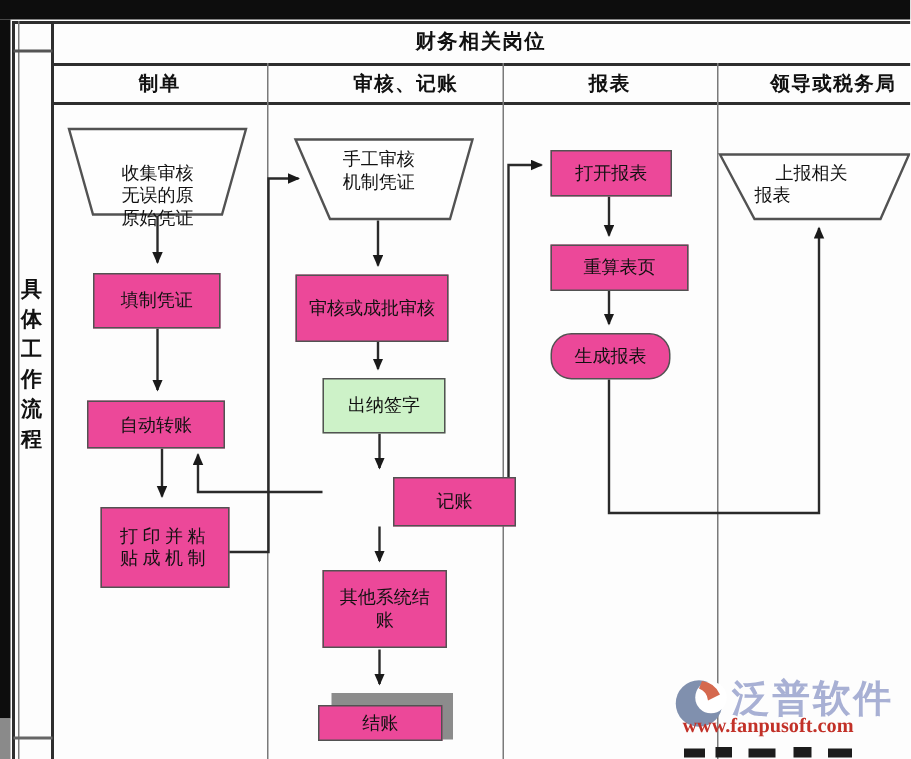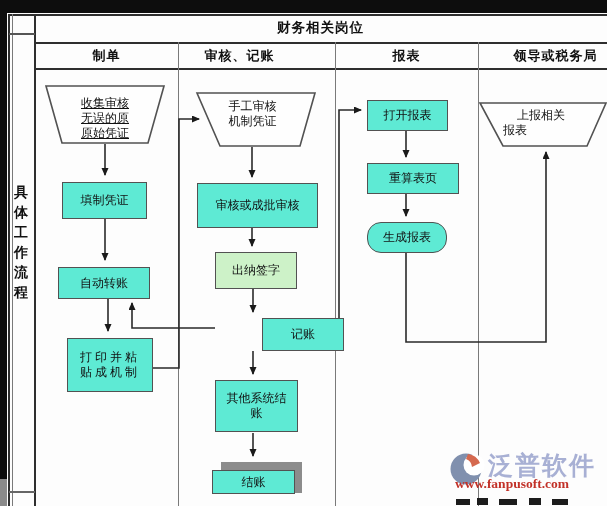--- a/index.html
+++ b/index.html
@@ -9,21 +9,21 @@
   .frame{background:#2e2e2e;}
   .scanbar{position:absolute;background:#0d0d0d;z-index:5;}
   .title{position:absolute;left:34px;top:15px;width:573px;height:26px;z-index:4;
          display:flex;align-items:center;justify-content:center;
          font-size:13.5px;font-weight:bold;letter-spacing:1px;}
   .colhead{position:absolute;top:44px;height:23px;z-index:4;display:flex;align-items:center;
            justify-content:center;font-size:13px;font-weight:bold;letter-spacing:1px;}
   .side-label{position:absolute;left:13px;top:182px;width:16px;z-index:4;
               font-size:14px;font-weight:bold;line-height:20px;word-break:break-all;
               text-align:center;}
-  .node{position:absolute;border:1.6px solid #525252;background:#5eead4;z-index:3;
+  .node{position:absolute;border:1.6px solid #525252;background:#ec4899;z-index:3;
         display:flex;align-items:center;justify-content:center;text-align:center;
         font-size:12px;line-height:15px;white-space:pre-line;box-sizing:border-box;}
   .trap-text{position:absolute;z-index:4;font-size:12px;line-height:15px;
              white-space:pre-line;text-align:center;}
   svg.layer{position:absolute;left:0;top:0;z-index:2;pointer-events:none;}
   .shadow-box{position:absolute;background:#8c8c8c;z-index:2;}
   .spaced{letter-spacing:3px;}
   .logo{position:absolute;left:448px;top:449px;z-index:6;}
   .logo-name{position:absolute;left:40px;top:0px;font-size:25px;font-weight:bold;
              letter-spacing:2px;color:#a8b0d4;white-space:nowrap;}
@@ -47,21 +47,21 @@
   <div class="gridline" style="left:9px;top:33px;width:26px;height:1.5px;background:#555;"></div>
   <div class="gridline" style="left:9px;top:491px;width:26px;height:1.5px;background:#666;"></div>
   <div class="gridline frame" style="left:34px;top:42px;width:573px;height:1.5px;"></div>
   <div class="gridline frame" style="left:34px;top:68px;width:573px;height:1.5px;"></div>
   <div class="gridline" style="left:177.5px;top:42px;width:1.5px;height:464px;"></div>
   <div class="gridline" style="left:334.5px;top:42px;width:1.5px;height:464px;"></div>
   <div class="gridline" style="left:477.5px;top:42px;width:1.5px;height:464px;"></div>
 
   <div class="title">财务相关岗位</div>
   <div class="colhead" style="left:35px;width:143px;">制单</div>
-  <div class="colhead" style="left:161px;width:157px;">审核、记账</div>
+  <div class="colhead" style="left:192px;width:157px;">审核、记账</div>
   <div class="colhead" style="left:335px;width:143px;">报表</div>
   <div class="colhead" style="left:478px;width:155px;">领导或税务局</div>
   <div class="side-label">具体工作流程</div>
 
   <svg class="layer" width="607" height="506" viewBox="0 0 607 506">
     <defs>
       <marker id="ah" markerWidth="10" markerHeight="10" refX="7" refY="3.5" orient="auto" markerUnits="userSpaceOnUse">
         <path d="M0,0 L8,3.5 L0,7 z" fill="#1a1a1a"></path>
       </marker>
     </defs>
@@ -82,34 +82,34 @@
       <path d="M406,131 V157" marker-end="url(#ah)"></path>
       <path d="M406,194 V216" marker-end="url(#ah)"></path>
 
       <path d="M215,328 H132 V303" marker-end="url(#ah)"></path>
       <path d="M152,368 H179 V119 H199" marker-end="url(#ah)"></path>
       <path d="M297,338 H339 V110 H361" marker-end="url(#ah)"></path>
       <path d="M406,253 V342 H546 V152" marker-end="url(#ah)"></path>
     </g>
   </svg>
 
-  <div class="trap-text" style="left:60px;top:96px;width:90px;text-decoration:underline;">收集审核
+  <div class="trap-text" style="left:60px;top:108px;width:90px;">收集审核
 无误的原
 原始凭证</div>
   <div class="trap-text" style="left:205px;top:99px;width:95px;">手工审核
 机制凭证</div>
   <div class="trap-text" style="left:503px;top:108px;width:82px;text-align:left;text-indent:14px;">上报相关
 报表</div>
 
   <div class="node" style="left:62px;top:182px;width:85px;height:37px;text-align:right;">填制凭证</div>
   <div class="node spaced" style="left:67px;top:338px;width:86px;height:54px;">打印并粘
 贴成机制</div>
   <div class="node" style="left:58px;top:267px;width:92px;height:32px;">自动转账</div>
 
-  <div class="node" style="left:197px;top:183px;width:121px;height:45px;">审核或成批审核</div>
+  <div class="node" style="left:197px;top:183px;width:102px;height:45px;">审核或成批审核</div>
   <div class="node" style="left:215px;top:252px;width:82px;height:37px;background:#cdf2c8;">出纳签字</div>
   <div class="node" style="left:215px;top:318px;width:82px;height:33px;margin-left:47px;">记账</div>
   <div class="node" style="left:215px;top:380px;width:83px;height:52px;">其他系统结
 账</div>
   <div class="shadow-box" style="left:221px;top:462px;width:81px;height:31px;"></div>
   <div class="node" style="left:212px;top:470px;width:83px;height:24px;text-align:right;">结账</div>
 
   <div class="node" style="left:367px;top:100px;width:81px;height:31px;">打开报表</div>
   <div class="node" style="left:367px;top:163px;width:92px;height:31px;">重算表页</div>
   <div class="node" style="left:367px;top:222px;width:80px;height:31px;border-radius:14px;">生成报表</div>

